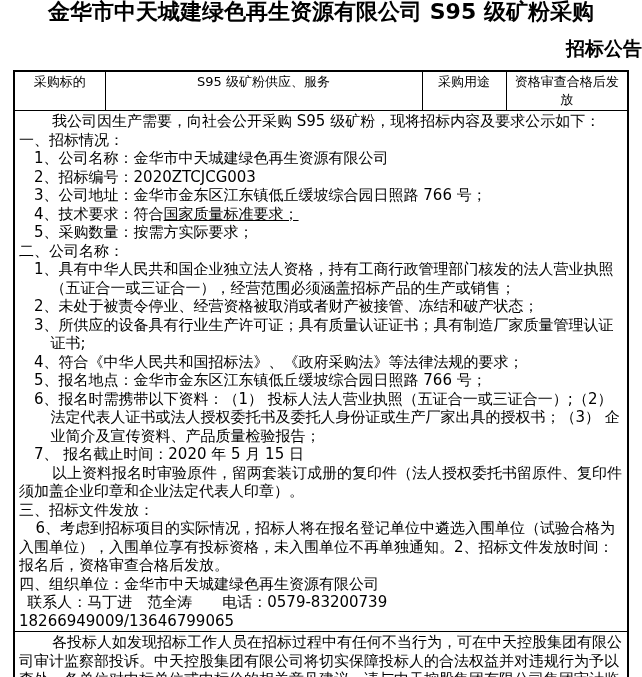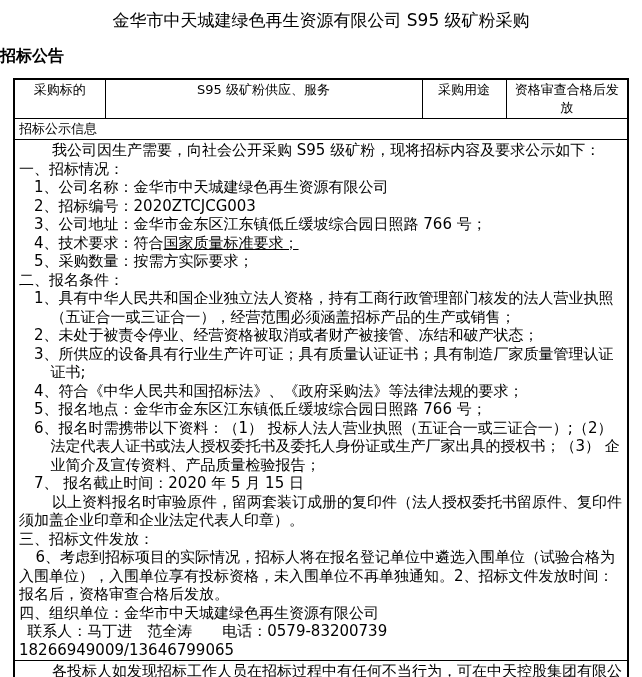--- a/index.html
+++ b/index.html
@@ -6,30 +6,30 @@
   body {
     width: 642px; height: 677px;
     background: #ffffff;
     color: #000000;
     font-family: "DejaVu Sans", sans-serif;
     overflow: hidden;
   }
   .page { width: 642px; height: 677px; }
 
   .doc-title {
-    margin: 8px 12px 0;
+    margin: 0 12px 0;
     text-align: center;
-    font-size: 17px;
-    font-weight: normal;
+    font-size: 22px;
+    font-weight: bold;
     line-height: 24px;
   }
   .doc-subtitle {
     margin: 13px 0 11px;
-    text-align: left;
-    font-size: 16px;
+    text-align: right;
+    font-size: 19px;
     font-weight: bold;
     line-height: 22px;
   }
 
   table.doc-table {
     width: 614px;
     margin: 0 auto;
     border-collapse: collapse;
     border: 2px solid #000;
     table-layout: fixed;
@@ -72,35 +72,32 @@
         <col style="width:84px">
         <col style="width:122px">
     </colgroup>
     <tbody>
       <tr class="hdr-row">
         <td class="c">采购标的</td>
         <td class="c">S95 级矿粉供应、服务</td>
         <td class="c">采购用途</td>
         <td class="c">资格审查合格后发放</td>
       </tr>
-      <tr class="sec-row">
-        <td colspan="4">招标公示信息</td>
-      </tr>
       <tr>
         <td colspan="4" class="body-cell">
           <div class="p indent2">我公司因生产需要，向社会公开采购 S95 级矿粉，现将招标内容及要求公示如下：</div>
 
           <div class="p">一、招标情况：</div>
           <div class="p item">1、公司名称：金华市中天城建绿色再生资源有限公司</div>
           <div class="p item">2、招标编号：2020ZTCJCG003</div>
           <div class="p item">3、公司地址：金华市金东区江东镇低丘缓坡综合园日照路 766 号；</div>
           <div class="p item"><span>4、技术要求：符合</span><span class="ul">国家质量标准要求；</span></div>
           <div class="p item">5、采购数量：按需方实际要求；</div>
 
-          <div class="p">二、报名条件：</div>
+          <div class="p">二、公司名称：</div>
           <div class="p item">1、具有中华人民共和国企业独立法人资格，持有工商行政管理部门核发的法人营业执照（五证合一或三证合一），经营范围必须涵盖招标产品的生产或销售；</div>
           <div class="p item">2、未处于被责令停业、经营资格被取消或者财产被接管、冻结和破产状态；</div>
           <div class="p item">3、所供应的设备具有行业生产许可证；具有质量认证证书；具有制造厂家质量管理认证证书;</div>
           <div class="p item">4、符合《中华人民共和国招标法》、《政府采购法》等法律法规的要求；</div>
           <div class="p item">5、报名地点：金华市金东区江东镇低丘缓坡综合园日照路 766 号；</div>
           <div class="p item">6、报名时需携带以下资料：（1） 投标人法人营业执照（五证合一或三证合一）;（2） 法定代表人证书或法人授权委托书及委托人身份证或生产厂家出具的授权书；（3） 企业简介及宣传资料、产品质量检验报告；</div>
           <div class="p item">7、 报名截止时间：2020 年 5 月 15 日</div>
           <div class="p hang-note">以上资料报名时审验原件，留两套装订成册的复印件（法人授权委托书留原件、复印件须加盖企业印章和企业法定代表人印章）。</div>
 
           <div class="p">三、招标文件发放：</div>

